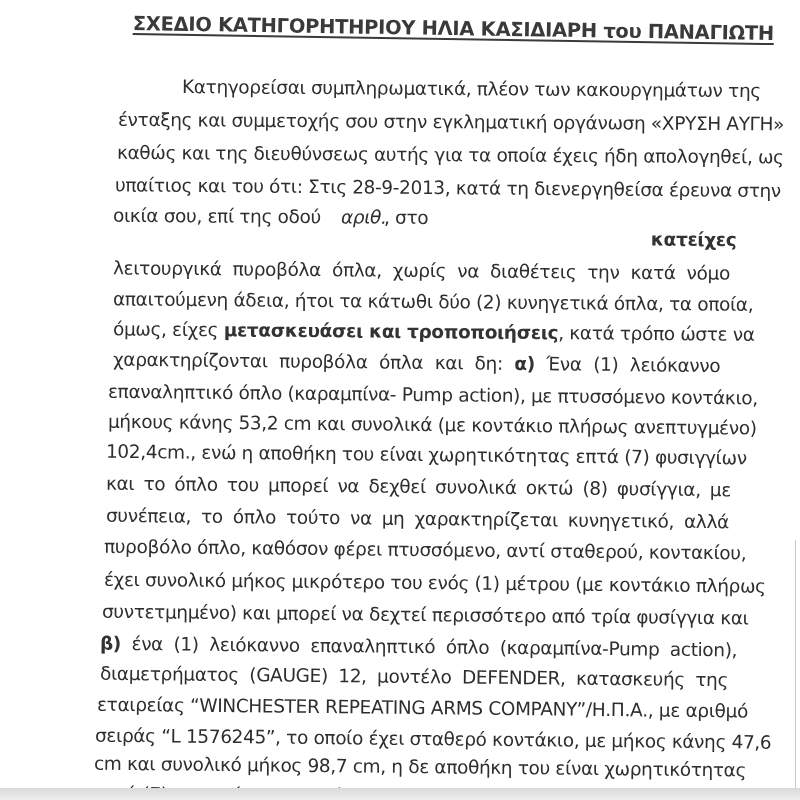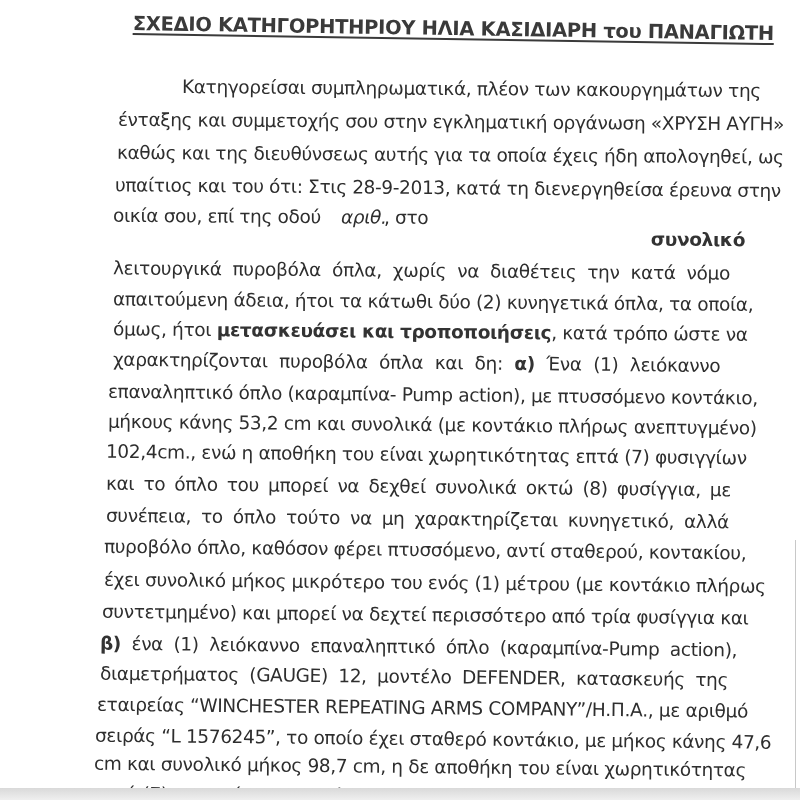--- a/index.html
+++ b/index.html
@@ -100,33 +100,33 @@
       </div>
 
     <div class="line" style="left:115px; top:176px; width:615px; transform:rotate(0.5deg);">
         <span class="just" style="display:block;">υπαίτιος και του ότι:  Στις 28-9-2013, κατά τη διενεργηθείσα έρευνα στην</span>
       </div>
 
     <div class="line" style="left:113px; top:206px; width:625px; transform:rotate(0.4deg);">
       <span>οικία σου, επί της οδού</span>
       <span style="position:absolute; left:228px;font-style:italic;">αριθ.</span>
       <span style="position:absolute; left:271px;">, στο</span>
-      <span class="bold" style="position:absolute; left:538px; top:20px;">συνολικό</span>
+      <span class="bold" style="position:absolute; left:538px; top:20px;">κατείχες</span>
     </div>
 
     <div class="line" style="left:113px; top:259px; width:617px; transform:rotate(0.5deg);">
         <span class="just" style="display:block;">λειτουργικά πυροβόλα όπλα, χωρίς να διαθέτεις την κατά νόμο</span>
       </div>
 
     <div class="line" style="left:113px; top:290px; width:620px; transform:rotate(0.5deg);">
         <span class="just" style="display:block;">απαιτούμενη άδεια, ήτοι τα κάτωθι δύο (2) κυνηγετικά όπλα, τα οποία,</span>
       </div>
 
     <div class="line" style="left:113px; top:320px; width:620px; transform:rotate(0.5deg);">
-      <span>όμως, ήτοι </span><span class="bold">μετασκευάσει και τροποποιήσεις</span><span>, κατά τρόπο ώστε να</span>
+      <span>όμως, είχες </span><span class="bold">μετασκευάσει και τροποποιήσεις</span><span>, κατά τρόπο ώστε να</span>
     </div>
 
     <div class="line" style="left:113px; top:351px; width:622px; transform:rotate(0.6deg); word-spacing:6px;">
       <span>χαρακτηρίζονται πυροβόλα όπλα και δη: </span><span class="bold">α)</span><span> Ένα (1) λειόκαννο</span>
     </div>
 
     <div class="line" style="left:108px; top:383px; width:626px; transform:rotate(0.6deg);">
         <span class="just" style="display:block;">επαναληπτικό όπλο (καραμπίνα- Pump action), με πτυσσόμενο κοντάκιο,</span>
       </div>
 

